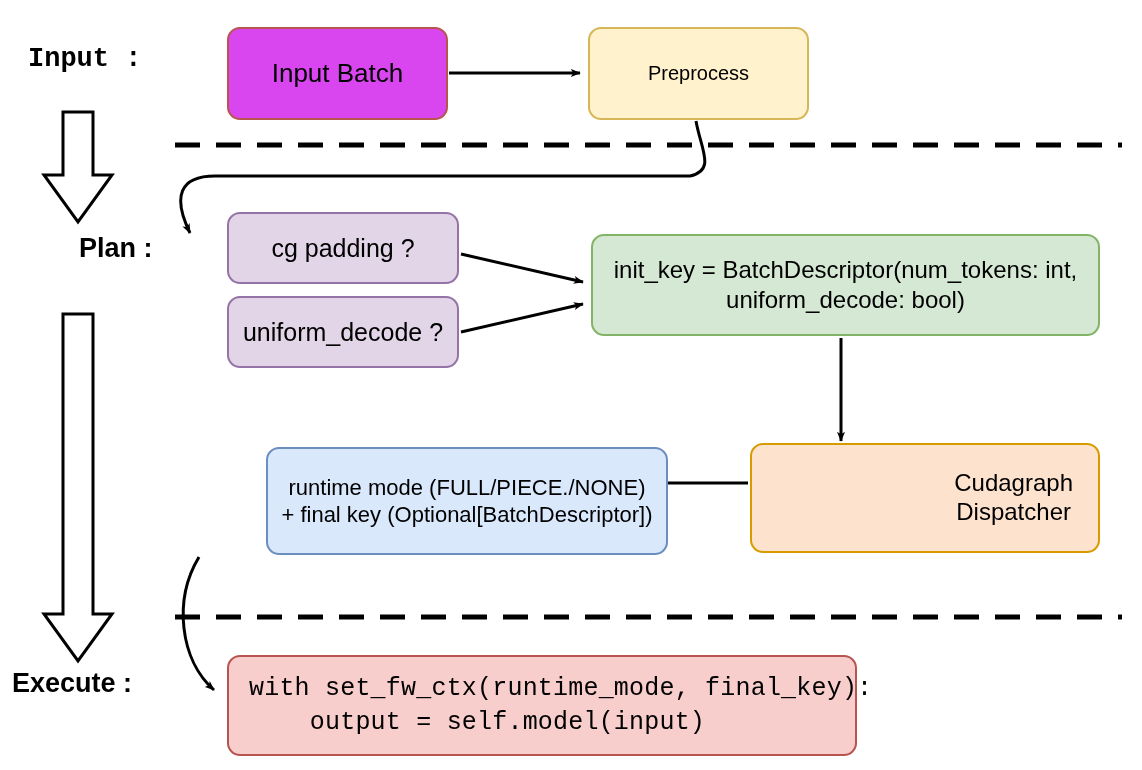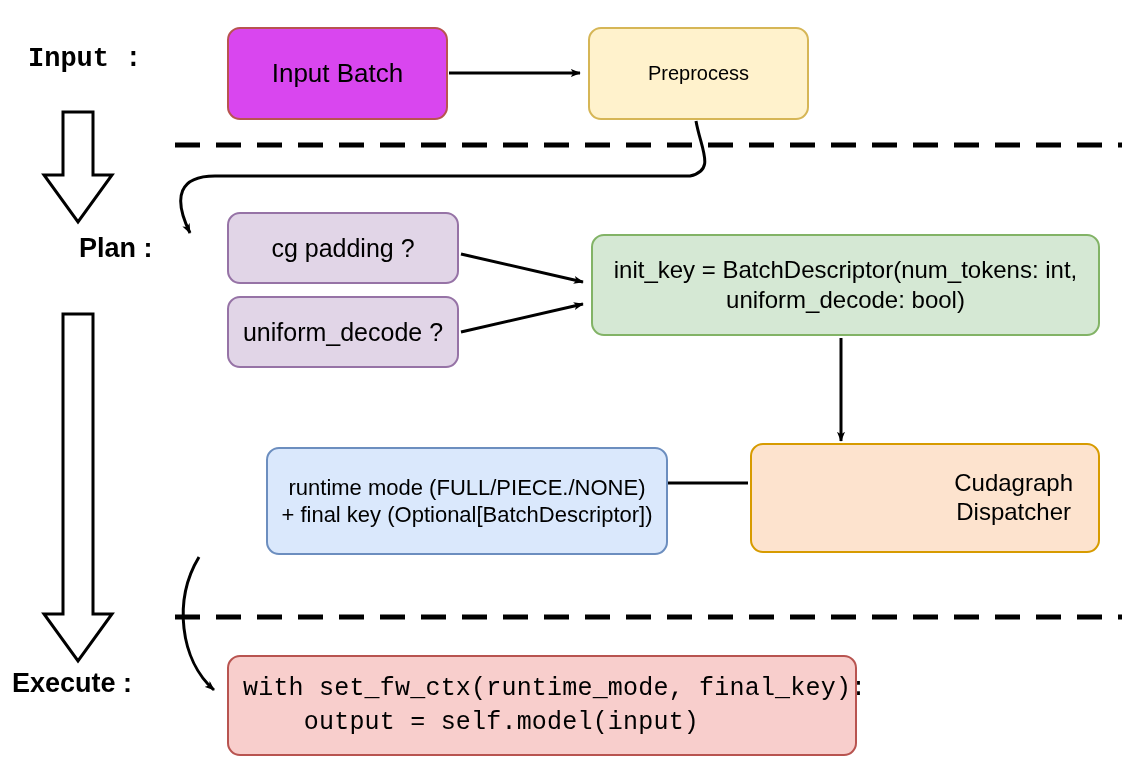--- a/index.html
+++ b/index.html
@@ -73,21 +73,21 @@
   #n-runtime-mode { left: 228px; top: 447px; width: 402px; height: 108px; font-size: 22px;
                     background: #dae8fc; border-color: #6c8ebf; margin-left: 38px; }
   #n-cudagraph    { left: 750px; top: 443px; width: 350px; height: 110px; font-size: 24px;
                     background: #fde3ce; border-color: #d79b00;
                     align-items: center; justify-content: flex-end;
                     padding-right: 25px; line-height: 1.2; }
   #n-dispatch     { left: 752px; top: 445px; width: 182px; height: 74px;  font-size: 23px;
                     background: #fad7c3; border-color: #d79b00; border-radius: 11px; }
   #n-exec-code    { left: 227px; top: 655px; width: 630px; height: 101px;
                     background: #f8cecc; border-color: #b85450;
-                    padding-left: 14px; }
+                    padding-left: 20px; }
 
   #lbl-input   { left: 28px;  top: 44px; font-family: Liberation Mono, monospace;  }
   #lbl-plan    { left: 38px;  top: 233px; margin-left: 41px; }
   #lbl-execute { left: 12px;  top: 668px; }
 </style>
 </head>
 <body>
 
 <div id="canvas">
 

